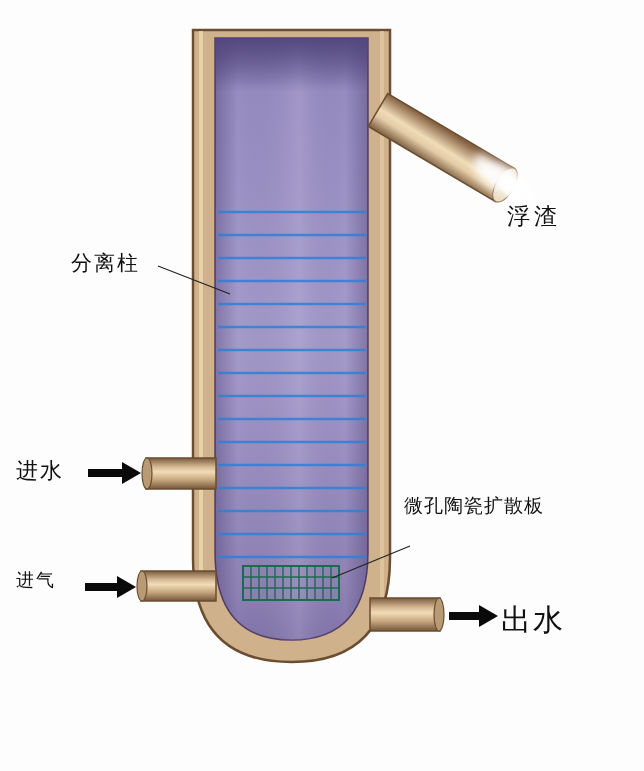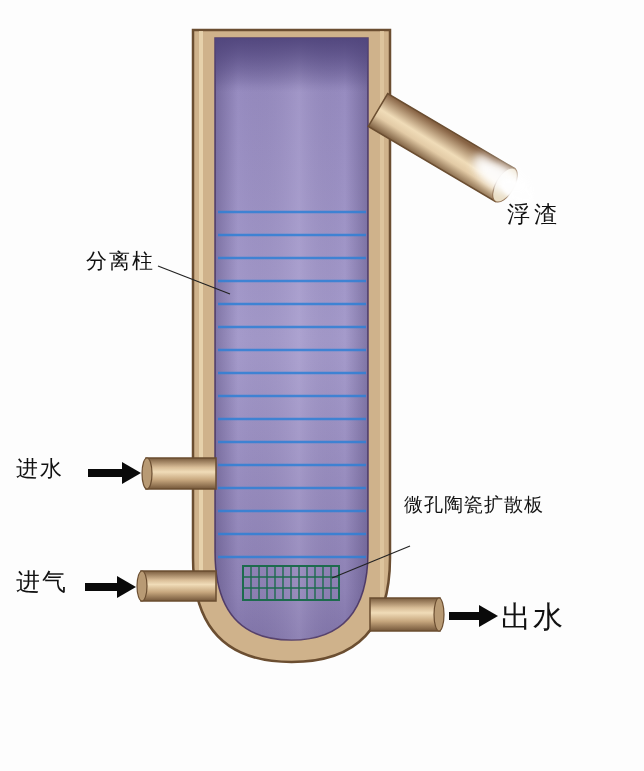--- a/index.html
+++ b/index.html
@@ -1,33 +1,33 @@
 <!DOCTYPE html>
 <html><head>
 <meta charset="utf-8">
 <style>
   html,body{margin:0;padding:0;background:#ffffff;}
   .stage{
     position:relative;
     width:644px;height:771px;
     background:#fdfdfd;
     overflow:hidden;
-    font-family:Liberation Mono, monospace;
+    font-family:Liberation Sans, sans-serif;
   }
   .stage svg{position:absolute;left:0;top:0;}
   .lbl{
     position:absolute;
     color:#111;
     white-space:nowrap;
     line-height:1.1;
   }
   .lbl-scum       {left:507px;top:204px;font-size:23px;letter-spacing:4px;}
-  .lbl-sepcol     {left:86px; top:251px;font-size:21px;letter-spacing:2px;}
+  .lbl-sepcol     {left:71px; top:251px;font-size:21px;letter-spacing:2px;}
   .lbl-inwater    {left:16px; top:459px;font-size:22px;letter-spacing:2px;}
-  .lbl-inair      {left:16px; top:571px;font-size:24px;letter-spacing:2px;}
+  .lbl-inair      {left:16px; top:571px;font-size:18px;letter-spacing:2px;}
   .lbl-plate      {left:404px;top:496px;font-size:19px;letter-spacing:1px;}
   .lbl-outwater   {left:501px;top:603px;font-size:30px;letter-spacing:2px;}
   .lbl-title{
     left:90px;top:729px;width:420px;
     text-align:center;
     font-size:27px;font-weight:bold;letter-spacing:7px;
     color:#0a0a0a;
   }
 </style>
 </head>

